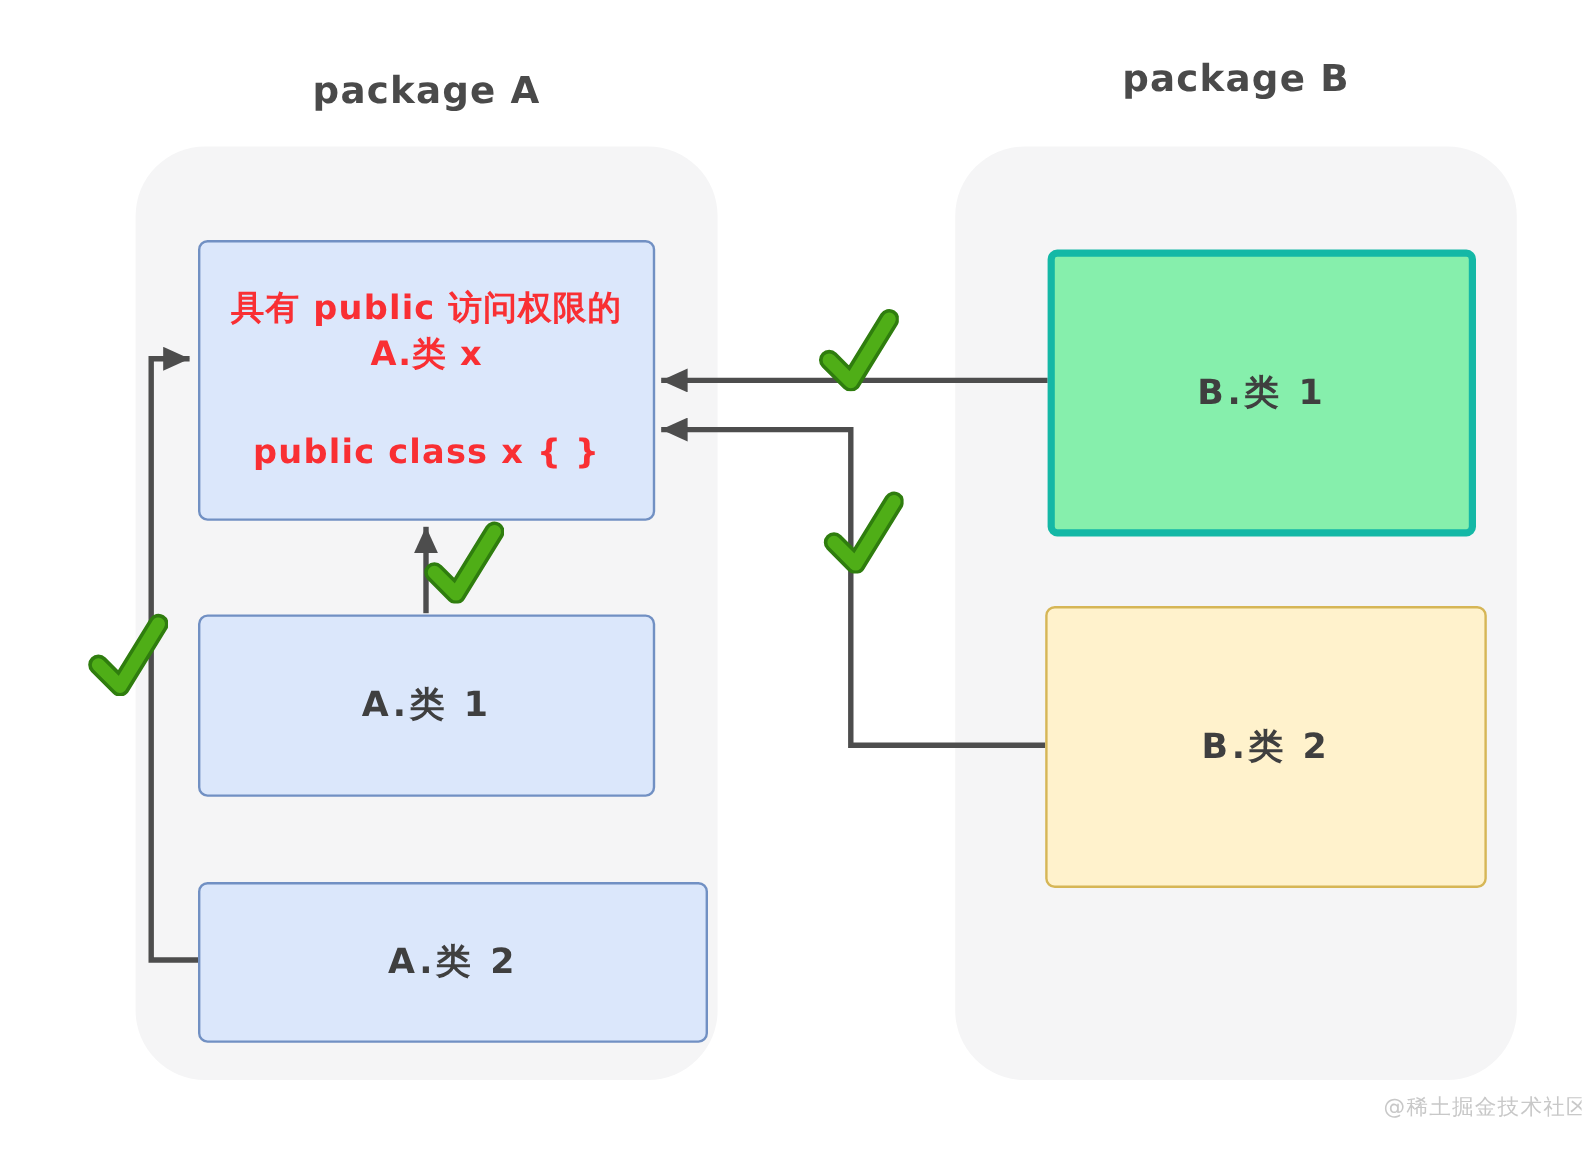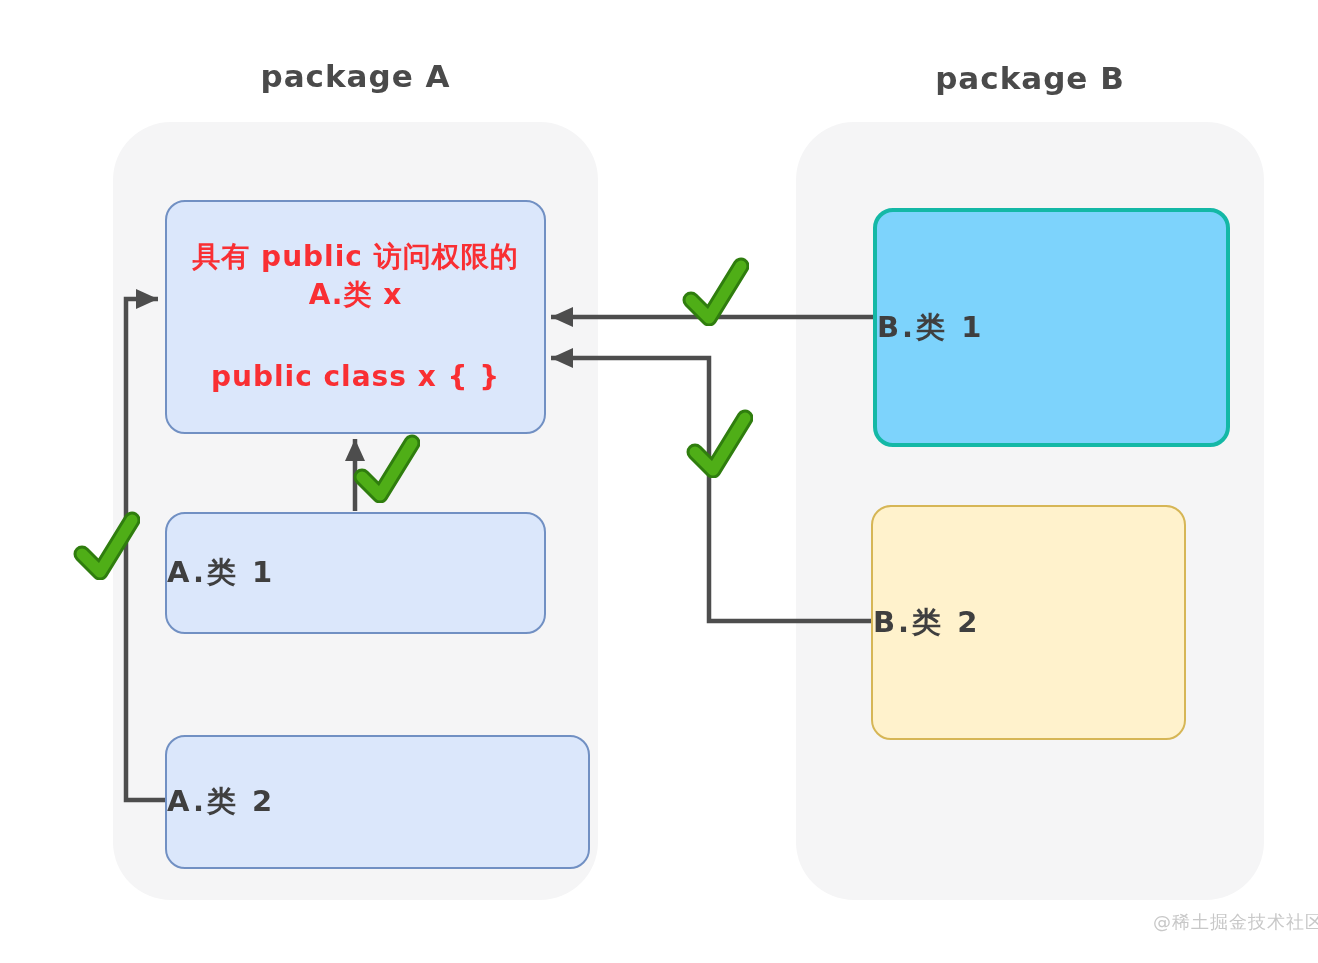--- a/index.html
+++ b/index.html
@@ -3,45 +3,45 @@
 <meta charset="utf-8">
 <style>
   html,body{margin:0;padding:0;background:#ffffff;}
   body{font-family:"DejaVu Sans","Liberation Sans",sans-serif;}
   .canvas{position:relative;width:1318px;height:963px;background:#ffffff;overflow:hidden;margin-left:28px;}
 
   .pkg-title{position:absolute;text-align:center;font-size:31px;font-weight:700;
     color:#4a4a4a;letter-spacing:1px;}
   .pkg-container{position:absolute;background:#f5f5f6;border-radius:58px;}
 
-  .node{position:absolute;display:flex;align-items:center;justify-content:flex-start;
-    box-sizing:border-box;border-radius:20px;}
+  .node{position:absolute;display:flex;align-items:center;justify-content:center;
+    box-sizing:border-box;border-radius:8px;}
   .node-blue{background:#dbe7fb;border:2px solid #7190c3;}
-  .node-green{background:#7dd3fc;border:4px solid #14b8a6;}
+  .node-green{background:#86efac;border:6px solid #14b8a6;}
   .node-yellow{background:#fff2cc;border:2px solid #d6b656;}
 
   .node-label{font-size:29px;font-weight:600;color:#3f3f3f;letter-spacing:3px;}
 
   .main-node-content{display:flex;flex-direction:column;align-items:center;width:100%;}
   .red-text{color:#f92f33;font-weight:700;font-size:28px;letter-spacing:1px;line-height:1.35;}
   .red-gap{margin-top:44px;}
 
   svg.wires{position:absolute;left:0;top:0;z-index:2;}
   .layer-nodes{position:absolute;left:0;top:0;width:100%;height:100%;z-index:3;pointer-events:none;}
   .layer-nodes .node{pointer-events:auto;}
 
   .watermark{position:absolute;right:22px;top:910px;font-size:18px;color:#c8c8c8;letter-spacing:1px;}
 </style>
 </head>
 <body>
 
 <div class="canvas">
 
   <div class="pkg-title" style="left:85px;top:58px;width:485px;">package A</div>
-  <div class="pkg-title" style="left:768px;top:60px;width:468px;">package B</div>
+  <div class="pkg-title" style="left:768px;top:48px;width:468px;">package B</div>
 
   <div class="pkg-container" style="left:85px;top:122px;width:485px;height:778px;"></div>
   <div class="pkg-container" style="left:768px;top:122px;width:468px;height:778px;"></div>
 
   <svg class="wires" width="1318" height="963" viewBox="0 0 1318 963">
     <defs>
       <marker id="arrowhead" markerUnits="userSpaceOnUse" markerWidth="24" markerHeight="20" refX="22" refY="10" orient="auto">
         <polygon points="0,0 22,10 0,20" fill="#4d4d4d"></polygon>
       </marker>
       <symbol id="check" viewBox="0 0 70 70">
@@ -66,31 +66,31 @@
 
   <div class="layer-nodes">
     <div class="node node-blue" style="left:137px;top:200px;width:381px;height:234px;">
       <div class="main-node-content">
         <div class="red-text">具有 public 访问权限的</div>
         <div class="red-text">A.类 x</div>
         <div class="red-text red-gap">public class x { }</div>
       </div>
     </div>
 
-    <div class="node node-blue" style="left:137px;top:512px;width:381px;height:122px;">
+    <div class="node node-blue" style="left:137px;top:512px;width:381px;height:152px;">
       <div class="node-label">A.类 1</div>
     </div>
 
     <div class="node node-blue" style="left:137px;top:735px;width:425px;height:134px;">
       <div class="node-label">A.类 2</div>
     </div>
 
     <div class="node node-green" style="left:845px;top:208px;width:357px;height:239px;">
       <div class="node-label">B.类 1</div>
     </div>
 
-    <div class="node node-yellow" style="left:843px;top:505px;width:315px;height:235px;">
+    <div class="node node-yellow" style="left:843px;top:505px;width:368px;height:235px;">
       <div class="node-label">B.类 2</div>
     </div>
   </div>
 
   <div class="watermark">@稀土掘金技术社区</div>
 </div>
 
 </body></html>

